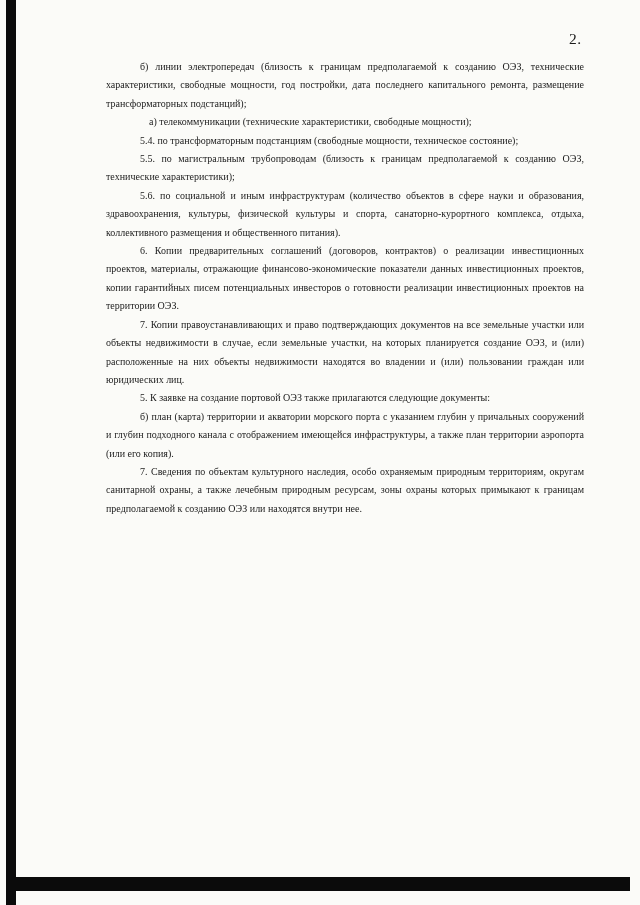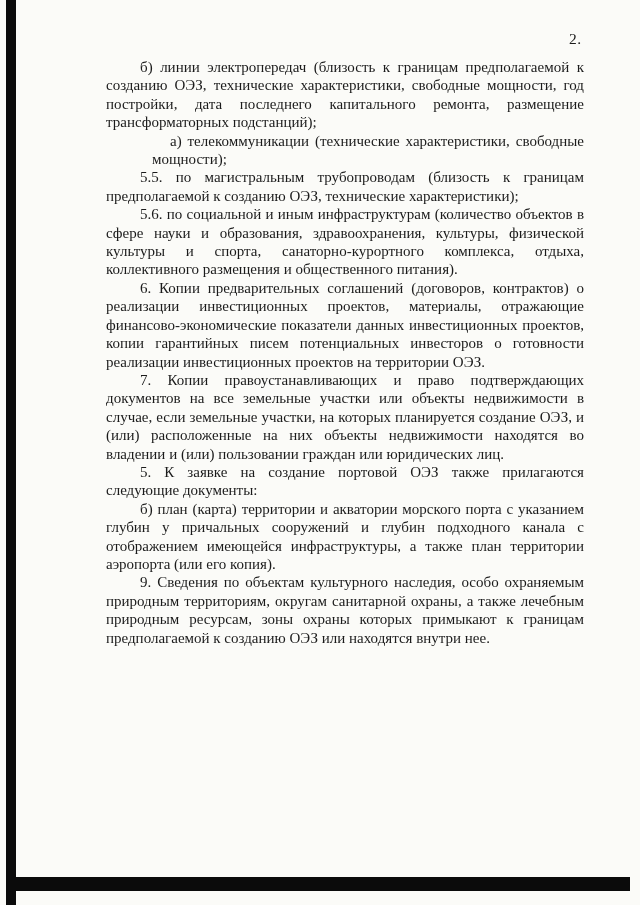--- a/index.html
+++ b/index.html
@@ -28,39 +28,40 @@
   .page-number {
     position: absolute;
     top: 30px; left: 569px;
     font-size: 15.5px;
     letter-spacing: 0.5px;
   }
   .content {
     position: absolute;
     left: 106px; top: 58px;
     width: 478px;
-    font-size: 15px;
+    font-size: 10px;
     line-height: 18.4px;
     text-align: justify;
     text-justify: inter-word;
   }
   .para { text-indent: 34px; }
-  .para.sub { margin-left: 46px; text-indent: 18px; }
+  .para.sub { margin-left: 25px; text-indent: 18px; }
 </style>
 </head>
 <body>
 
 <div class="scan-edge-left"></div>
 <div class="scan-edge-bottom"></div>
 
 <div class="page-number">2.</div>
 
 <div class="content">
   <p class="para">б) линии электропередач (близость к границам предполагаемой к созданию ОЭЗ, технические характеристики, свободные мощности, год постройки, дата последнего капитального ремонта, размещение трансформаторных подстанций);</p>
   <p class="para sub">а) телекоммуникации (технические характеристики, свободные мощности);</p>
+  <p class="para">5.4. по трансформаторным подстанциям (свободные мощности, техническое состояние);</p>
   <p class="para">5.5. по магистральным трубопроводам (близость к границам предполагаемой к созданию ОЭЗ, технические характеристики);</p>
   <p class="para">5.6. по социальной и иным инфраструктурам (количество объектов в сфере науки и образования, здравоохранения, культуры, физической культуры и спорта, санаторно-курортного комплекса, отдыха, коллективного размещения и общественного питания).</p>
   <p class="para">6. Копии предварительных соглашений (договоров, контрактов) о реализации инвестиционных проектов, материалы, отражающие финансово-экономические показатели данных инвестиционных проектов, копии гарантийных писем потенциальных инвесторов о готовности реализации инвестиционных проектов на территории ОЭЗ.</p>
   <p class="para">7. Копии правоустанавливающих и право подтверждающих документов на все земельные участки или объекты недвижимости в случае, если земельные участки, на которых планируется создание ОЭЗ, и (или) расположенные на них объекты недвижимости находятся во владении и (или) пользовании граждан или юридических лиц.</p>
   <p class="para">5. К заявке на создание портовой ОЭЗ также прилагаются следующие документы:</p>
   <p class="para">б) план (карта) территории и акватории морского порта с указанием глубин у причальных сооружений и глубин подходного канала с отображением имеющейся инфраструктуры, а также план территории аэропорта (или его копия).</p>
-  <p class="para">9. Сведения по объектам культурного наследия, особо охраняемым природным территориям, округам санитарной охраны, а также лечебным природным ресурсам, зоны охраны которых примыкают к границам предполагаемой к созданию ОЭЗ или находятся внутри нее.</p>
+  <p class="para">7. Сведения по объектам культурного наследия, особо охраняемым природным территориям, округам санитарной охраны, а также лечебным природным ресурсам, зоны охраны которых примыкают к границам предполагаемой к созданию ОЭЗ или находятся внутри нее.</p>
 </div>
 
 </body></html>

